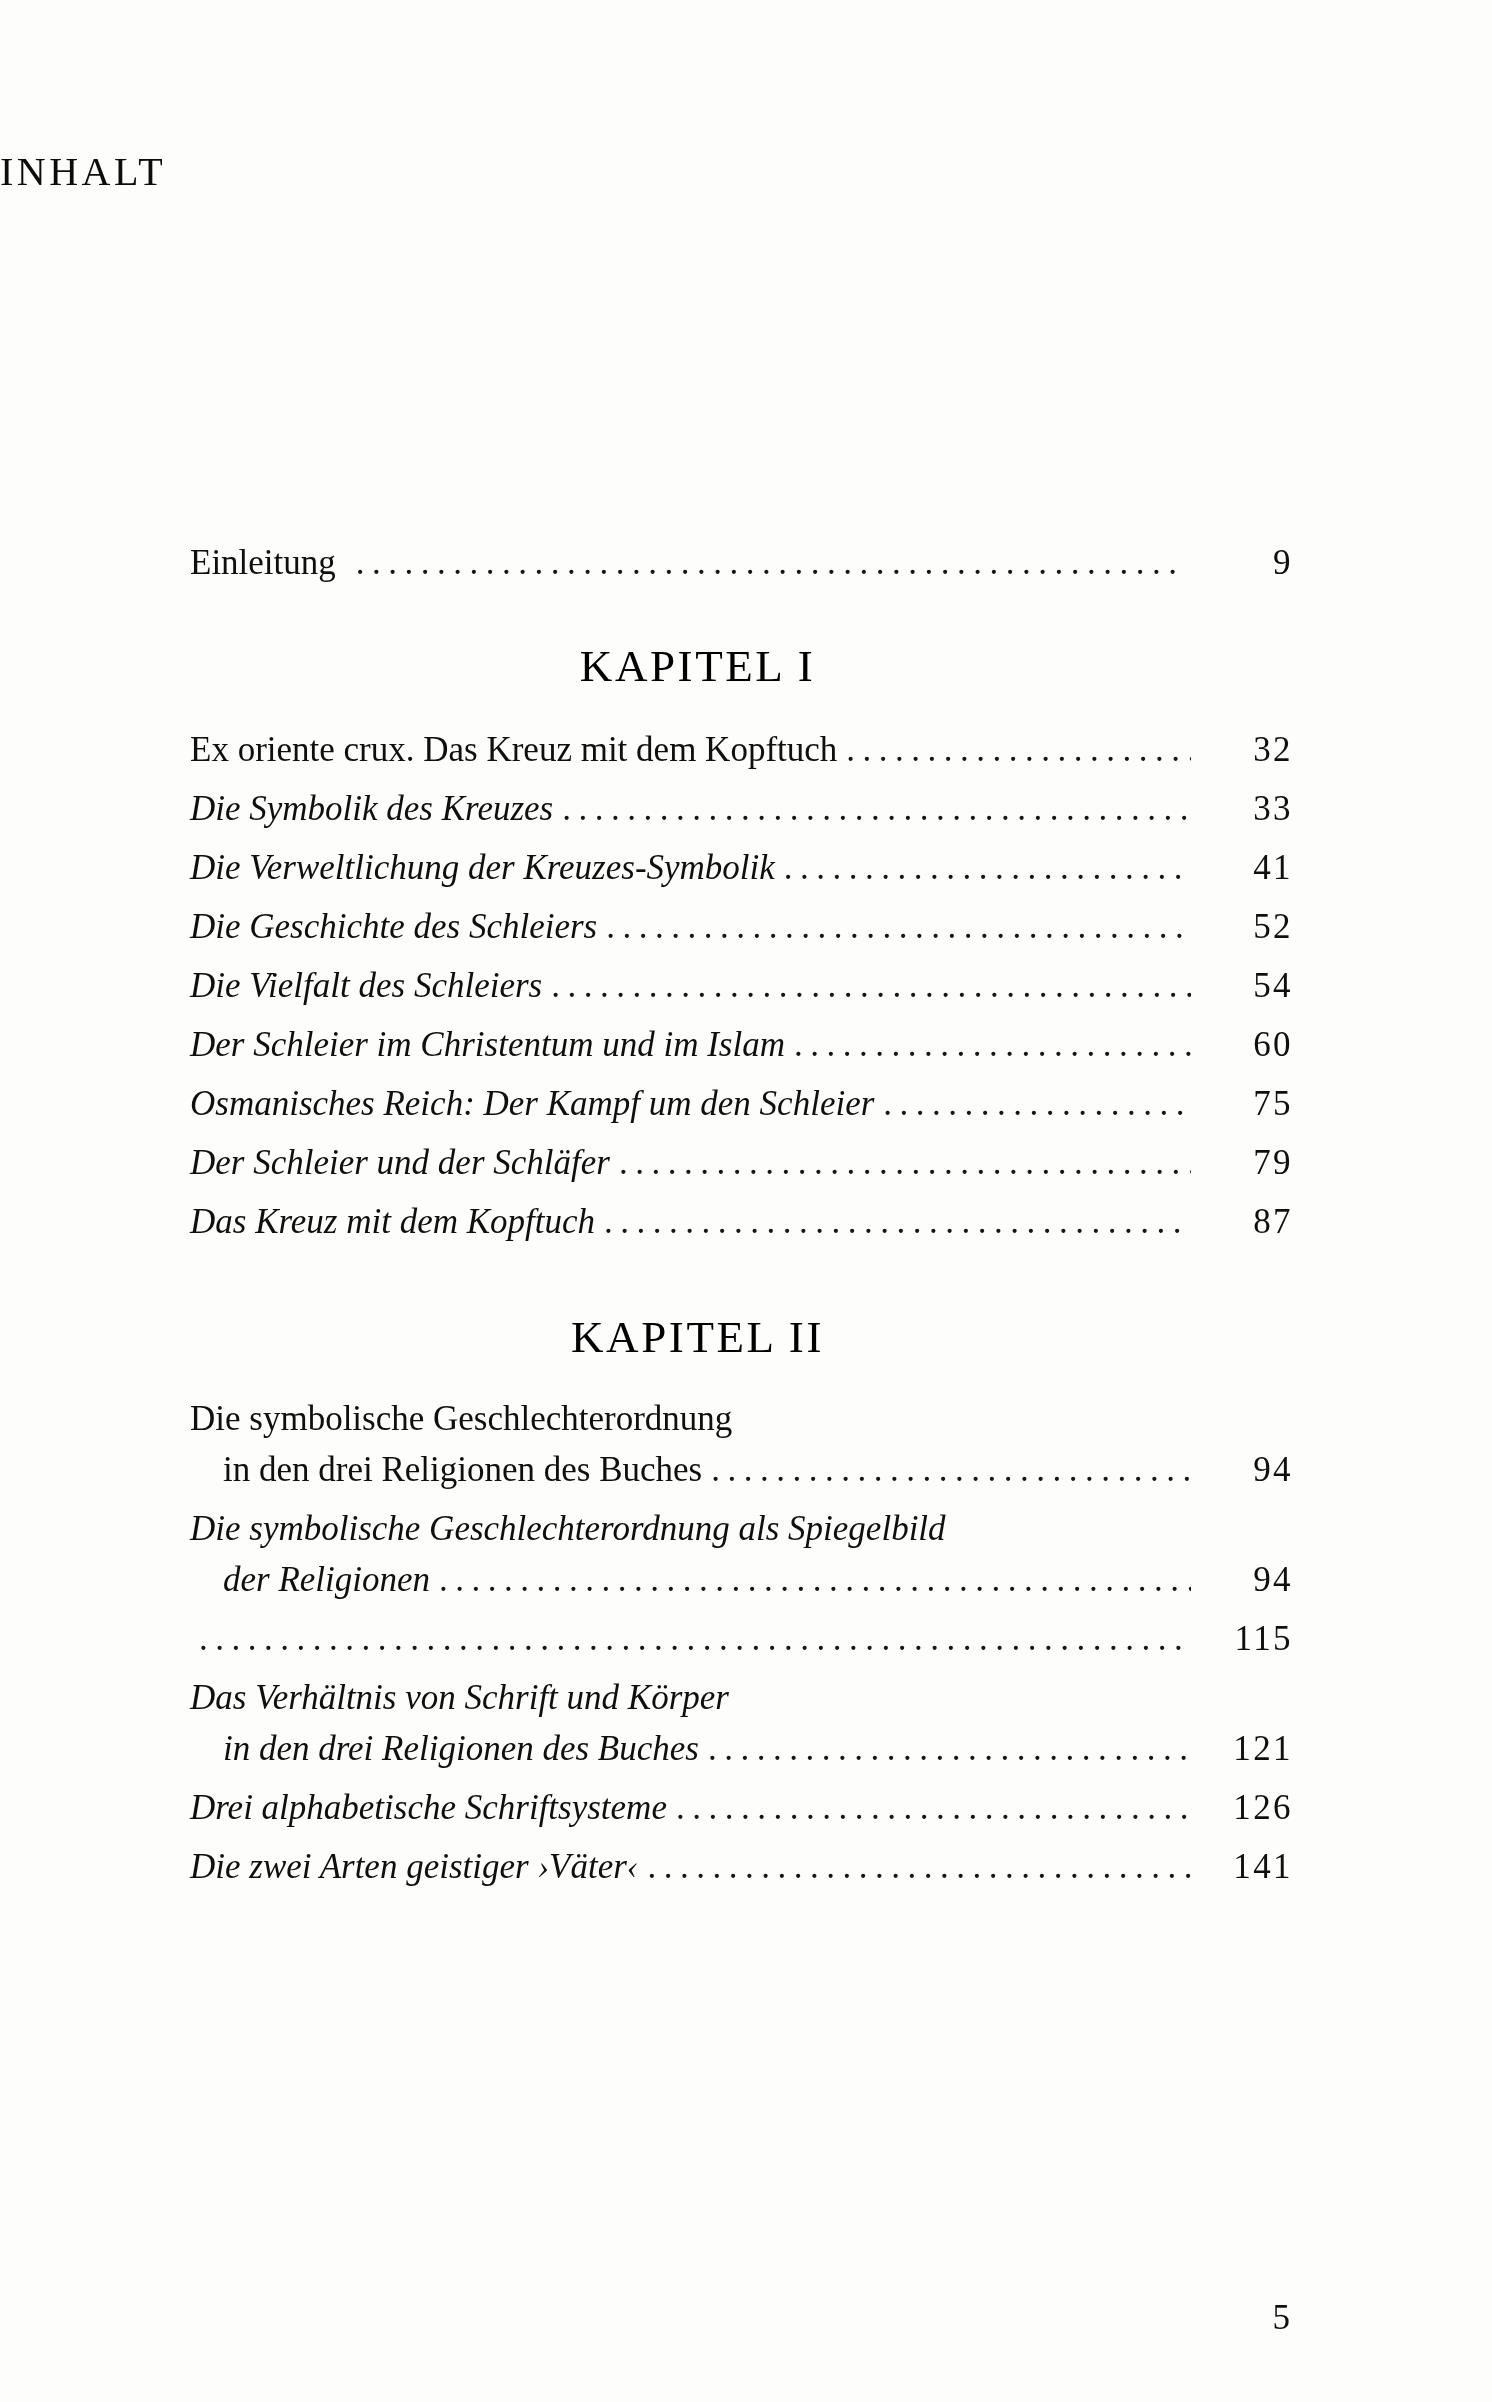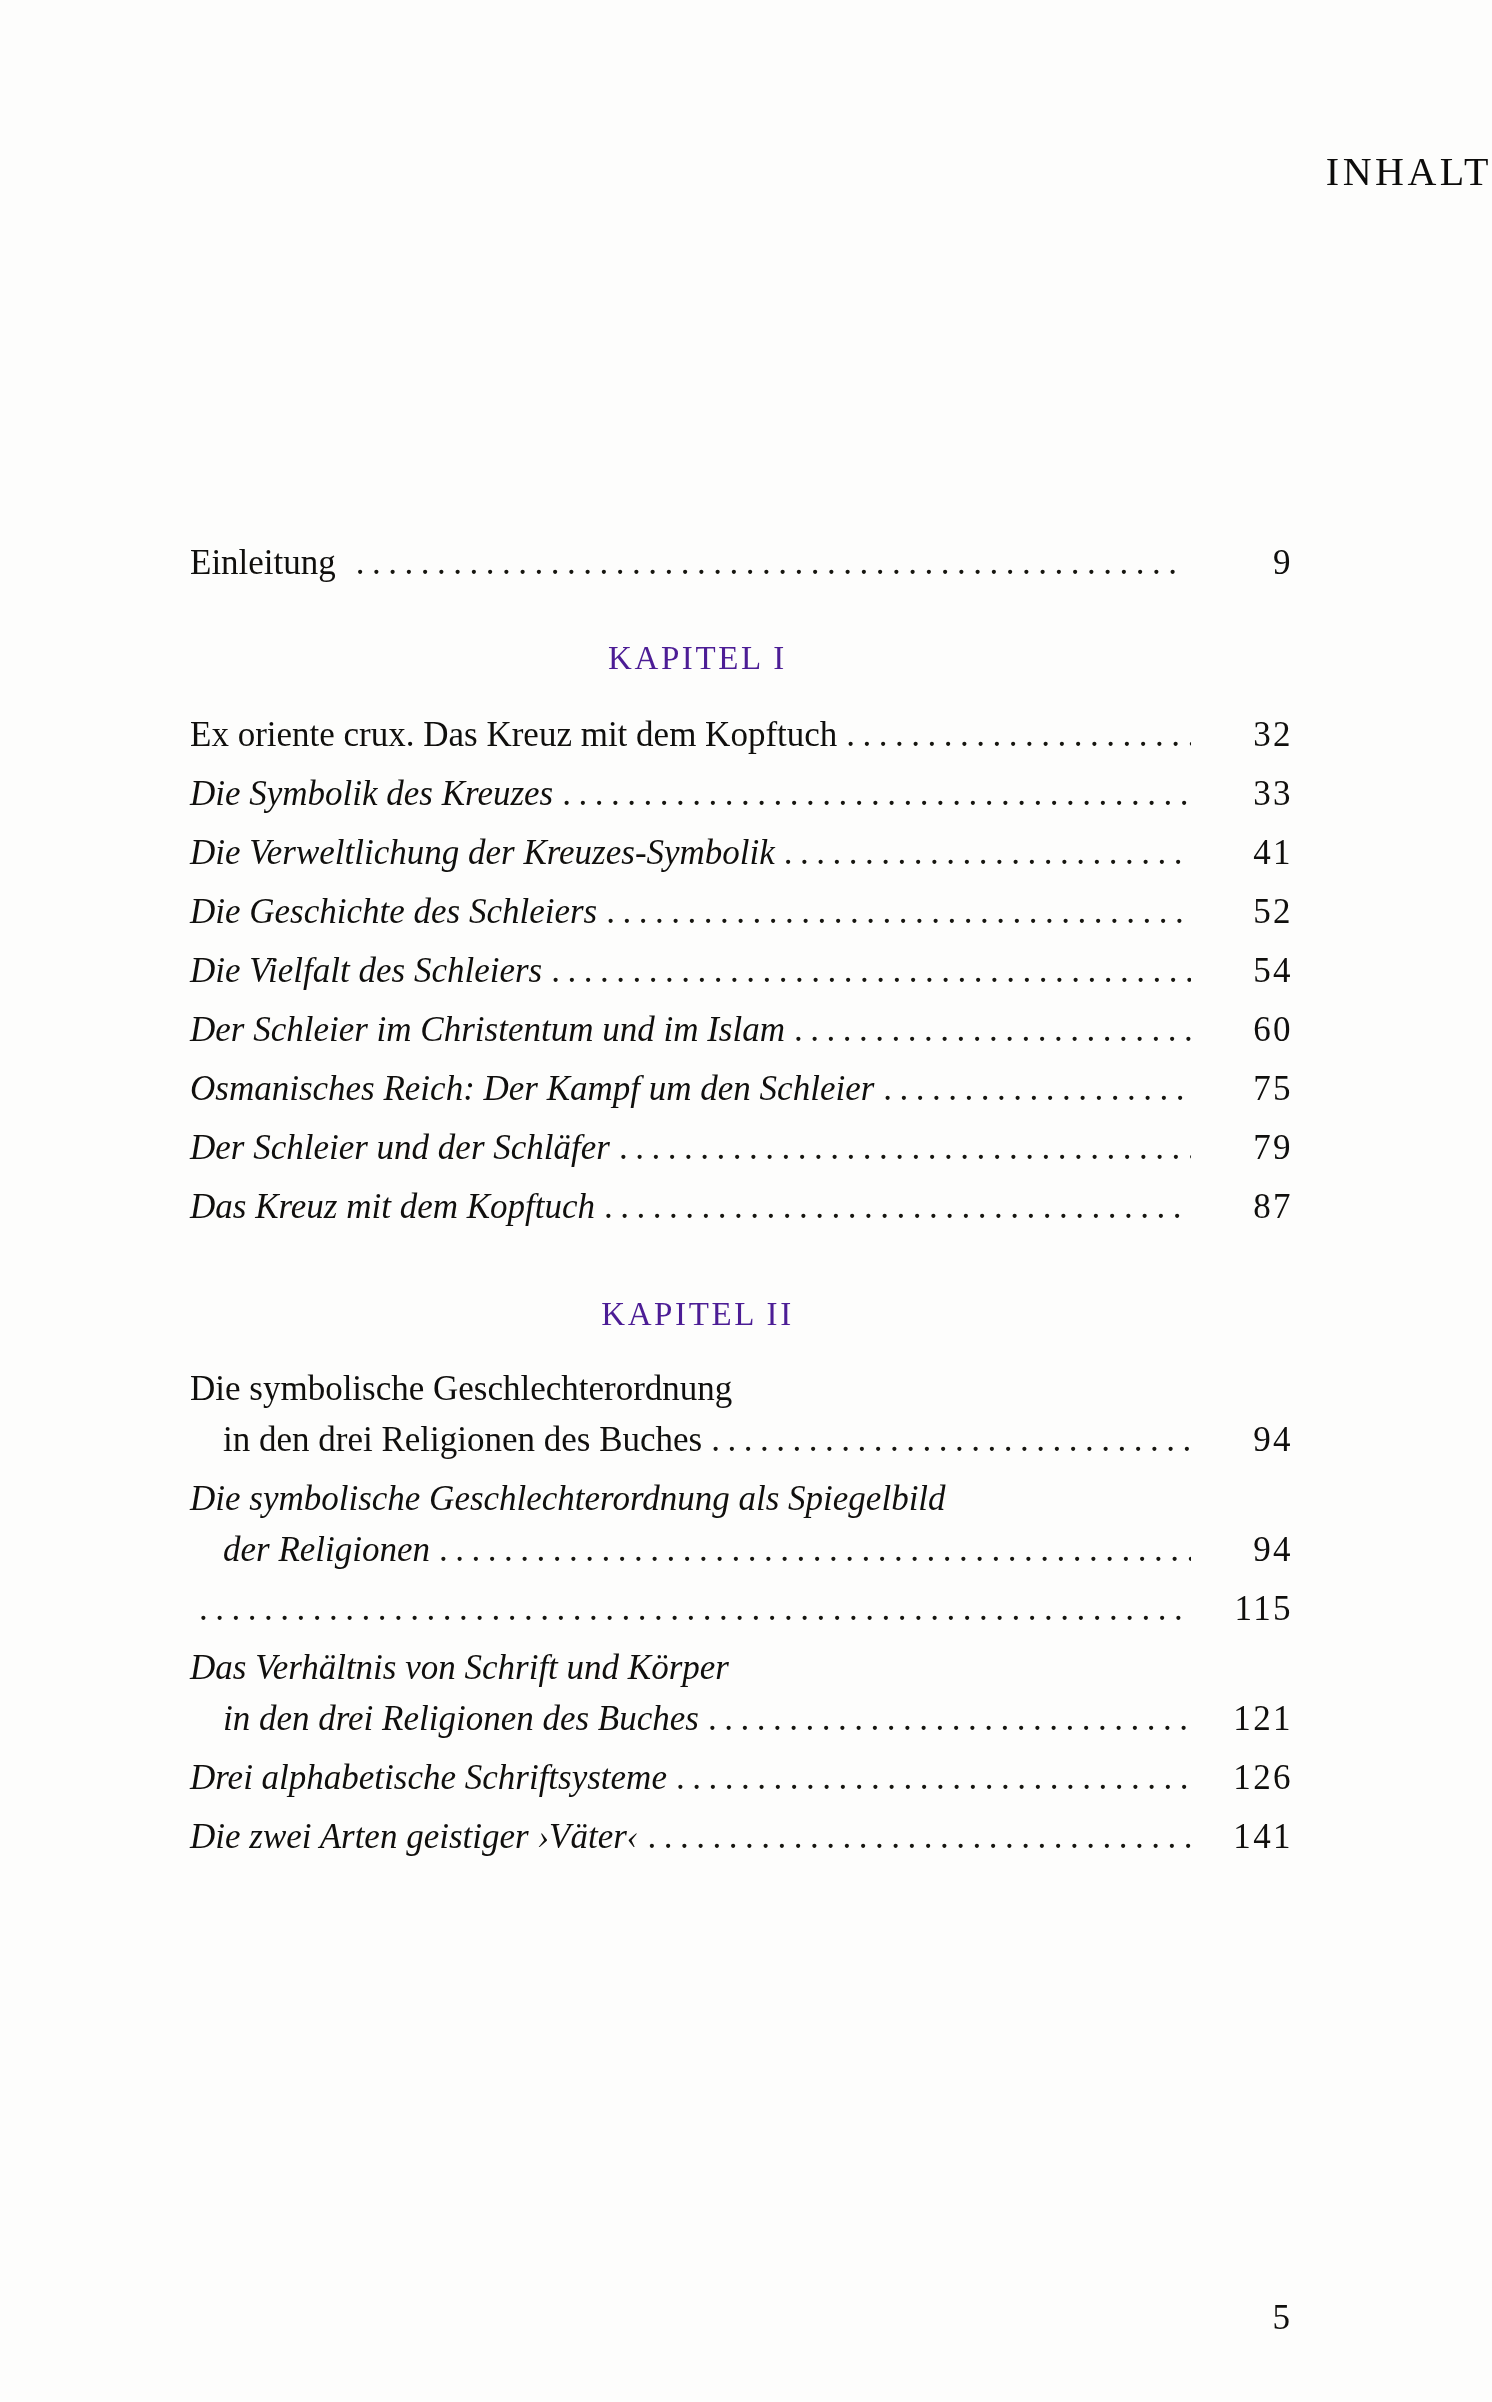--- a/index.html
+++ b/index.html
@@ -17,43 +17,43 @@
     overflow: hidden;
     box-sizing: border-box;
   }
 
   
   .toc-title {
     position: absolute;
     top: 148px;
     left: 0;
     width: 1492px;
-    text-align: right;
+    text-align: left;
     font-size: 40px;
     font-variant: small-caps;
     letter-spacing: 3.5px;
     font-weight: 400;
     color: #0d0c0b;
   }
 
   
   .toc-body {
     position: absolute;
     top: 545px;
     left: 190px;
     width: 1105px;
   }
 
   
   .chapter-heading {
     text-align: center;
-    font-size: 33px;
+    font-size: 45px;
     font-variant: small-caps;
     letter-spacing: 2.6px;
-    color: #4c1d95;
+    color: #000000;
   }
   .chapter-heading.kap1 { margin: 60px 0 0 0; padding-right: 90px; }
   .chapter-heading.kap2 { margin: 72px 0 0 0; padding-right: 90px; font-family: Liberation Serif, serif; }
 
   
   .entry {
     display: flex;
     align-items: baseline;
     width: 100%;
     line-height: 1.0;

